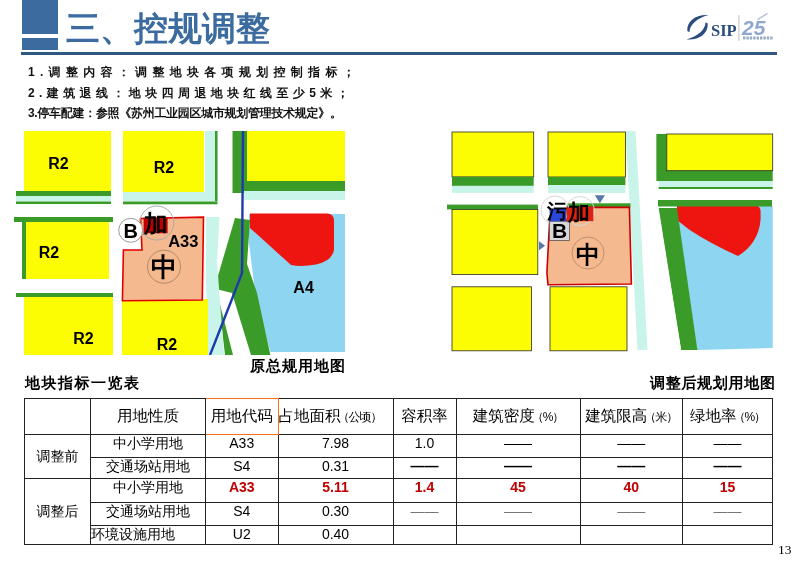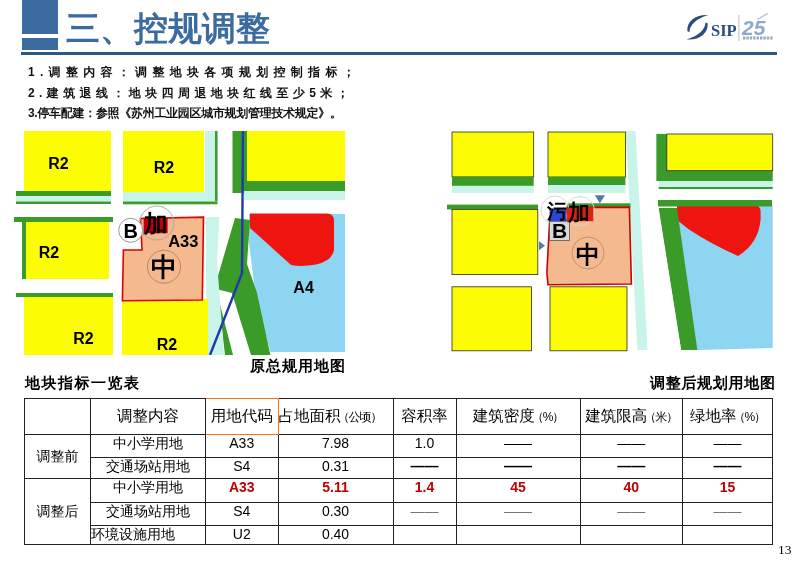--- a/index.html
+++ b/index.html
@@ -229,21 +229,21 @@
       <col style="width:115px">
     <col style="width:63px">
       <col style="width:124px">
       <col style="width:102.5px">
       <col style="width:90px">
   </colgroup>
   <tbody style="font-size:14px;color:#000;">
 
   <tr style="height:36px;font-weight:500;font-size:15.5px;">
     <td style="border:1px solid #222;text-align:center;"></td>
-    <td style="border:1px solid #222;text-align:center;">调整内容</td>
+    <td style="border:1px solid #222;text-align:center;">用地性质</td>
     <td style="border:1px solid #f97316;text-align:center;">用地代码</td>
     <td style="border:1px solid #222;text-align:left;white-space:nowrap;">占地面积<span style="font-size:12px;letter-spacing:-1px;margin-left:-3px;">（公顷）</span></td>
     <td style="border:1px solid #222;text-align:center;">容积率</td>
     <td style="border:1px solid #222;text-align:center;white-space:nowrap;">建筑密度<span style="font-size:12px;letter-spacing:-1px;margin-left:-3px;">（%）</span></td>
     <td style="border:1px solid #222;text-align:center;white-space:nowrap;">建筑限高<span style="font-size:12px;letter-spacing:-1px;margin-left:-3px;">（米）</span></td>
     <td style="border:1px solid #222;text-align:center;white-space:nowrap;">绿地率<span style="font-size:12px;letter-spacing:-1px;margin-left:-3px;">（%）</span></td>
   </tr>
 
   <tr style="height:23px;">
     <td rowspan="2" style="border:1px solid #222;text-align:center;">调整前</td>

